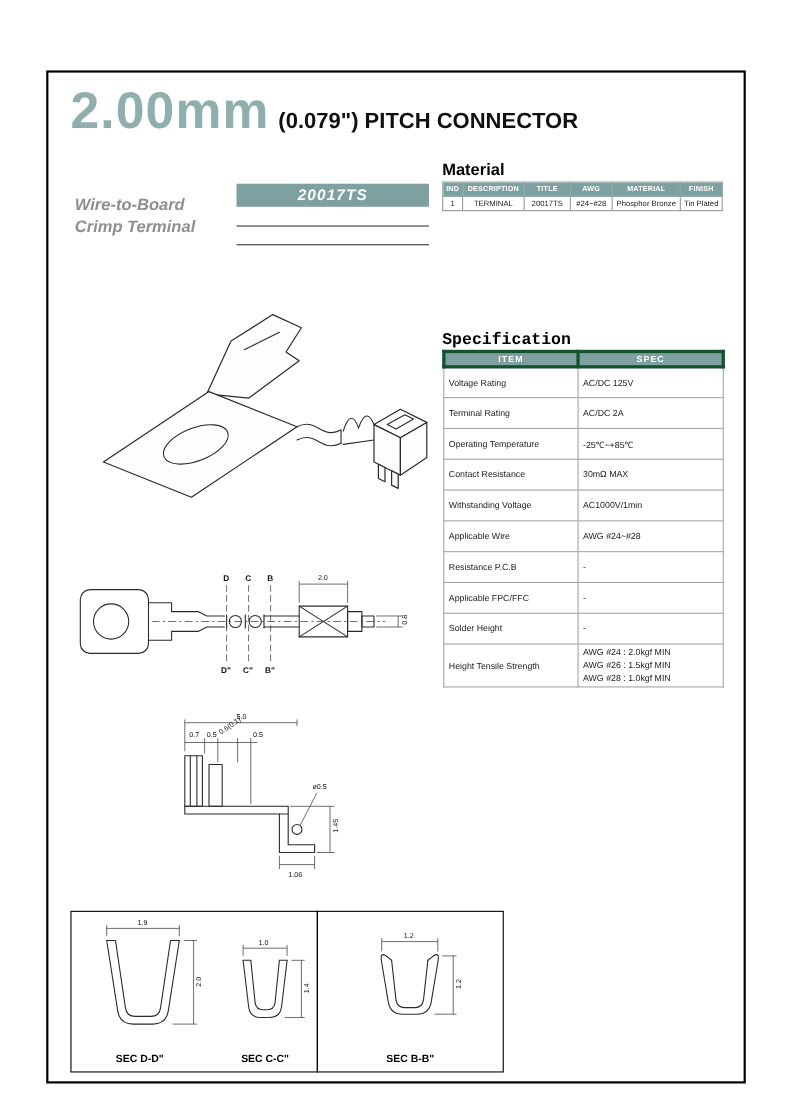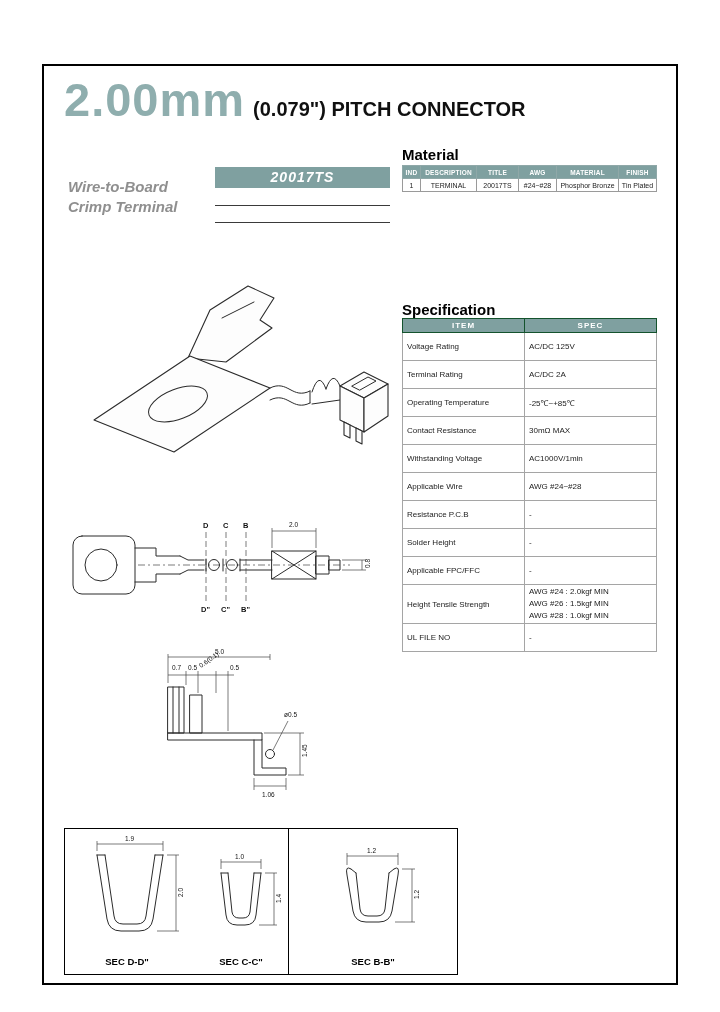--- a/index.html
+++ b/index.html
@@ -16,31 +16,31 @@
   
   .prod-type { position:absolute; left:68px; top:177px; font-size:15px; font-weight:bold; font-style:italic; color:#8F8F8F; line-height:20px; }
   .pn-bar { position:absolute; left:215px; top:167px; width:175px; height:21px; background:#7FA0A0; color:#fff;
             font-size:14px; font-weight:bold; font-style:italic; text-align:center; line-height:21px; letter-spacing:1px; }
   .pn-line { position:absolute; left:215px; width:175px; border-top:1px solid #3a3a3a; }
   .pn-line1 { top:205px; } .pn-line2 { top:222px; }
 
   
   .sec-heading { position:absolute; font-size:15px; font-weight:bold; color:#000; }
   .material-heading { left:402px; top:146px; }
-  .spec-heading { left:402px; top:301px; }
+  .spec-heading { left:402px; top:301px;font-family:Liberation Mono, monospace; }
 
   
   table { border-collapse:collapse; table-layout:fixed; }
   .material-table { position:absolute; left:402px; top:165px; width:254px; font-size:7px; }
   .material-table th { background:#7FA0A0; color:#fff; font-weight:bold; height:13px; border:1px solid #8FA8A8; font-size:6.5px; letter-spacing:0.2px; }
   .material-table td { border:1px solid #9a9a9a; height:13px; text-align:center; color:#222; font-size:7px; overflow:hidden; white-space:nowrap; }
 
   
   .spec-table { position:absolute; left:402px; top:318px; width:254px; font-size:8px; }
-  .spec-table th { background:#7FA0A0; color:#fff; font-weight:bold; height:14px; border:1px solid #14532d; font-size:8px; letter-spacing:1px; }
+  .spec-table th { background:#7FA0A0; color:#fff; font-weight:bold; height:14px; border:3px solid #14532d; font-size:8px; letter-spacing:1px; }
   .spec-table td { border:1px solid #a5a5a5; height:28px; padding:1px 4px; color:#222; overflow:hidden; white-space:nowrap; }
   .spec-table td.multi { white-space:normal; }
   .spec-table .crimp-line { line-height:12px; }
 
   
   .drawing { position:absolute; }
   .iso-view  { left:72px;  top:256px; }
   .top-view  { left:68px;  top:518px; }
   .side-view { left:146px; top:645px; }
   .sec-box1 { position:absolute; left:64px;  top:828px; width:225px; height:147px; border:1px solid #000; }
@@ -142,38 +142,34 @@
       </tr>
       <tr>
         <td>Applicable Wire</td>
         <td>AWG #24~#28</td>
       </tr>
       <tr>
         <td>Resistance P.C.B</td>
         <td>-</td>
       </tr>
       <tr>
+        <td>Applicable FPC/FFC</td>
+        <td>-</td>
+      </tr>
+      <tr>
         <td>Solder Height</td>
-        <td>-</td>
-      </tr>
-      <tr>
-        <td>Applicable FPC/FFC</td>
         <td>-</td>
       </tr>
       <tr>
         <td>Height Tensile Strength</td>
         <td class="multi">
           <div class="crimp-line">AWG #24 : 2.0kgf MIN</div>
           <div class="crimp-line">AWG #26 : 1.5kgf MIN</div>
           <div class="crimp-line">AWG #28 : 1.0kgf MIN</div>
         </td>
-      </tr>
-      <tr>
-        <td>UL FILE NO</td>
-        <td>-</td>
       </tr>
     </tbody>
   </table>
 
   <svg class="drawing iso-view" width="320" height="250" viewBox="0 0 320 250">
     <g>
 
       <path class="ink-fill" d="M116 102 L138 54 L176 30 L202 42 L188 64 L200 72 L154 106 Z"></path>
       <path class="ink" d="M150 62 L182 46"></path>
 

